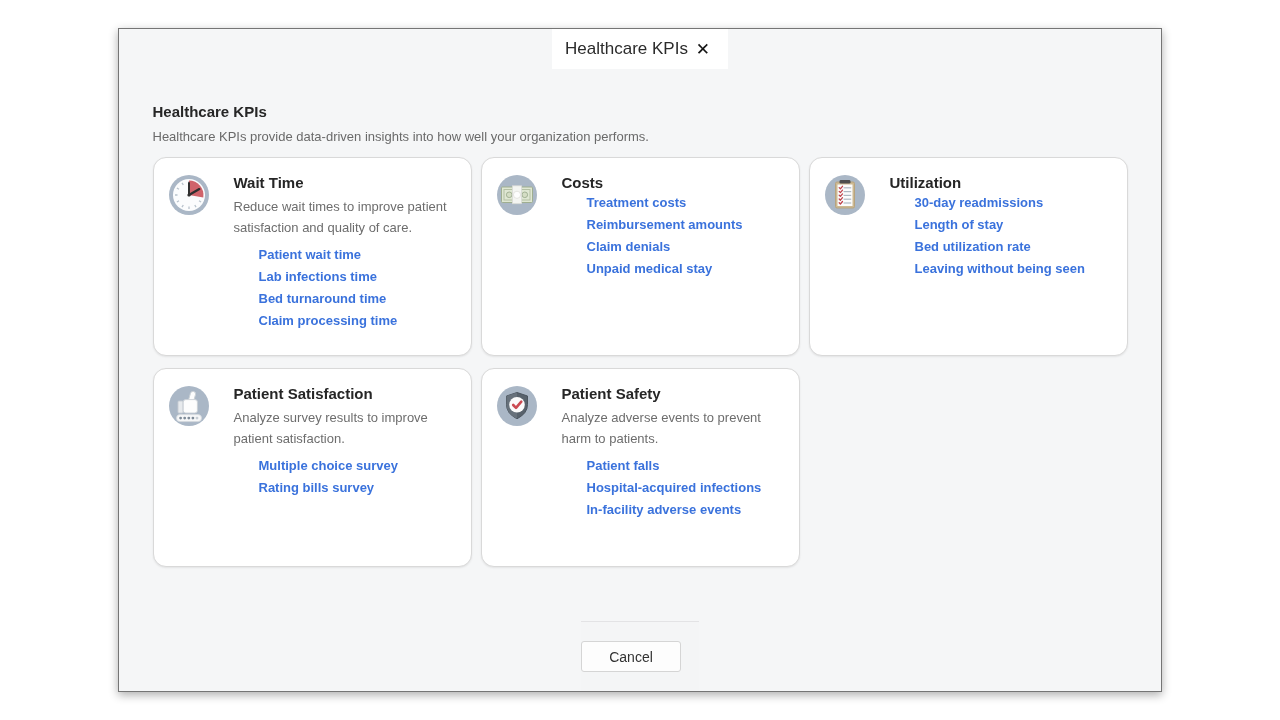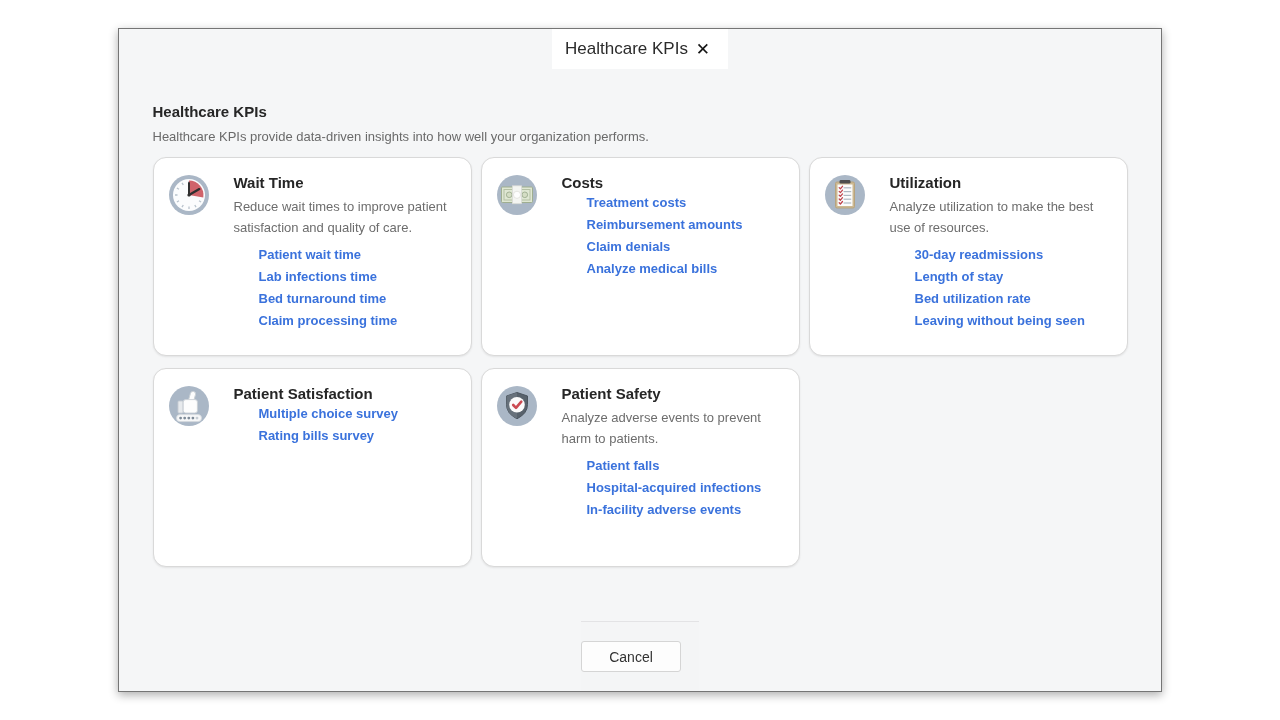--- a/index.html
+++ b/index.html
@@ -97,21 +97,21 @@
       <circle cx="13.2" cy="20.8" r="2.8" fill="#d4ddc4" stroke="#a3b295" stroke-width="1"></circle>
       <circle cx="28.8" cy="20.8" r="2.8" fill="#d4ddc4" stroke="#a3b295" stroke-width="1"></circle>
       <rect x="16.4" y="11.8" width="9.2" height="17.9" fill="#f4f5f2" stroke="#d9dad6" stroke-width="0.8"></rect>
       <circle cx="21" cy="20.8" r="3.6" fill="#fdfdfd" stroke="#e0e0da" stroke-width="0.8"></circle>
     </svg></span>
     <h3 class="card-title">Costs</h3>
     <div class="card-links">
             <a class="kpi-link" href="#">Treatment costs</a>
             <a class="kpi-link" href="#">Reimbursement amounts</a>
             <a class="kpi-link" href="#">Claim denials</a>
-            <a class="kpi-link" href="#">Analyze medical bills</a>
+            <a class="kpi-link" href="#">Unpaid medical stay</a>
           </div>
   </div>
 
   <div class="card">
     <span class="card-icon"><svg width="42" height="42" viewBox="0 0 42 42">
       <circle cx="21" cy="21" r="20" fill="#aab7c6"></circle>
       <rect x="11.5" y="8" width="19" height="26" rx="1.5" fill="#cdb992" stroke="#b7a37e" stroke-width="1"></rect>
       <rect x="13.5" y="10.5" width="15" height="21.5" fill="#fcfcfc"></rect>
       <rect x="15.5" y="6" width="11" height="3.6" rx="1.4" fill="#4d4d4d"></rect>
       <g stroke="#c0444c" stroke-width="1.3" fill="none" stroke-linecap="round" stroke-linejoin="round">
@@ -123,21 +123,20 @@
       </g>
       <g fill="#aeb9c3">
         <rect x="19.6" y="13.2" width="7.6" height="1.2"></rect>
         <rect x="19.6" y="17.0" width="7.6" height="1.2"></rect>
         <rect x="19.6" y="20.8" width="7.6" height="1.2"></rect>
         <rect x="19.6" y="24.6" width="7.6" height="1.2"></rect>
         <rect x="19.6" y="28.4" width="7.6" height="1.2"></rect>
       </g>
     </svg></span>
     <h3 class="card-title">Utilization</h3>
-    <p class="card-desc">Analyze utilization to make the best use of resources.</p>
     <div class="card-links">
             <a class="kpi-link" href="#">30-day readmissions</a>
             <a class="kpi-link" href="#">Length of stay</a>
             <a class="kpi-link" href="#">Bed utilization rate</a>
             <a class="kpi-link" href="#">Leaving without being seen</a>
           </div>
   </div>
 
   <div class="card">
     <span class="card-icon"><svg width="42" height="42" viewBox="0 0 42 42">
@@ -148,20 +147,21 @@
       <rect x="8.5" y="29.6" width="25" height="7" rx="3.5" fill="#f6f7f8" stroke="#d4d9dd" stroke-width="0.8"></rect>
       <g fill="#7e8b98">
         <circle cx="12.6" cy="33.1" r="1.4"></circle>
         <circle cx="16.7" cy="33.1" r="1.4"></circle>
         <circle cx="20.8" cy="33.1" r="1.4"></circle>
         <circle cx="24.9" cy="33.1" r="1.4"></circle>
       </g>
       <circle cx="29" cy="33.1" r="1.4" fill="#c6cdd4"></circle>
     </svg></span>
     <h3 class="card-title">Patient Satisfaction</h3>
+    <p class="card-desc">Analyze survey results to improve patient satisfaction.</p>
     <div class="card-links">
             <a class="kpi-link" href="#">Multiple choice survey</a>
             <a class="kpi-link" href="#">Rating bills survey</a>
           </div>
   </div>
 
   <div class="card">
     <span class="card-icon"><svg width="42" height="42" viewBox="0 0 42 42">
       <circle cx="21" cy="21" r="20" fill="#aab7c6"></circle>
       <path d="M21 7.5 L31.5 11 V19.5 Q31.5 28.5 21 33.8 Q10.5 28.5 10.5 19.5 V11 Z" fill="#58626c" stroke="#4a545e" stroke-width="1"></path>

